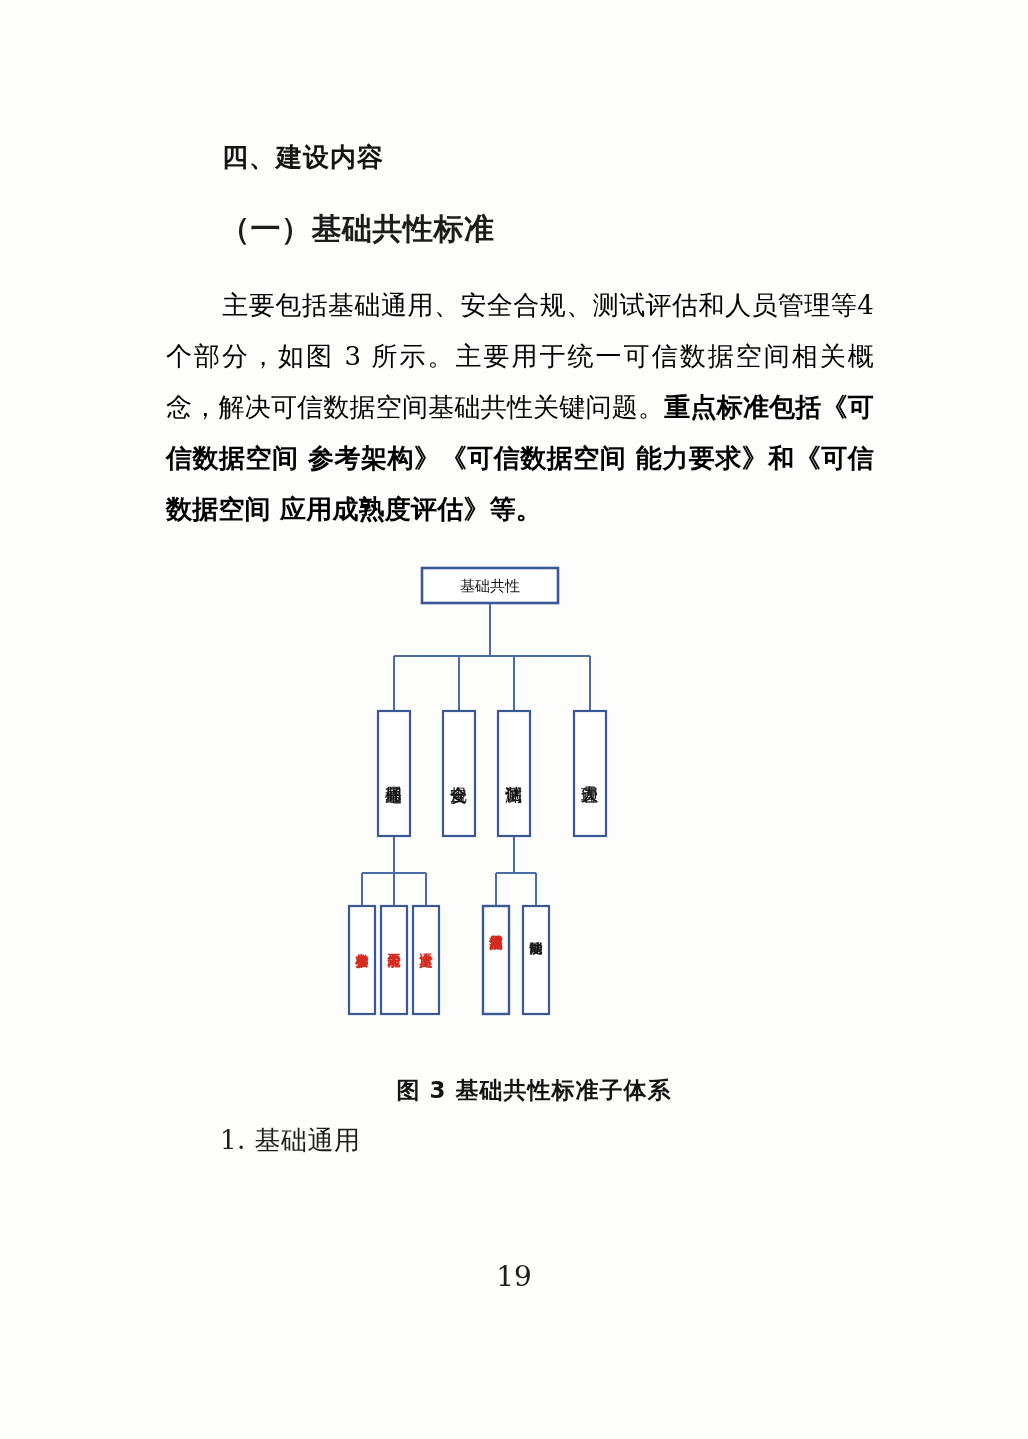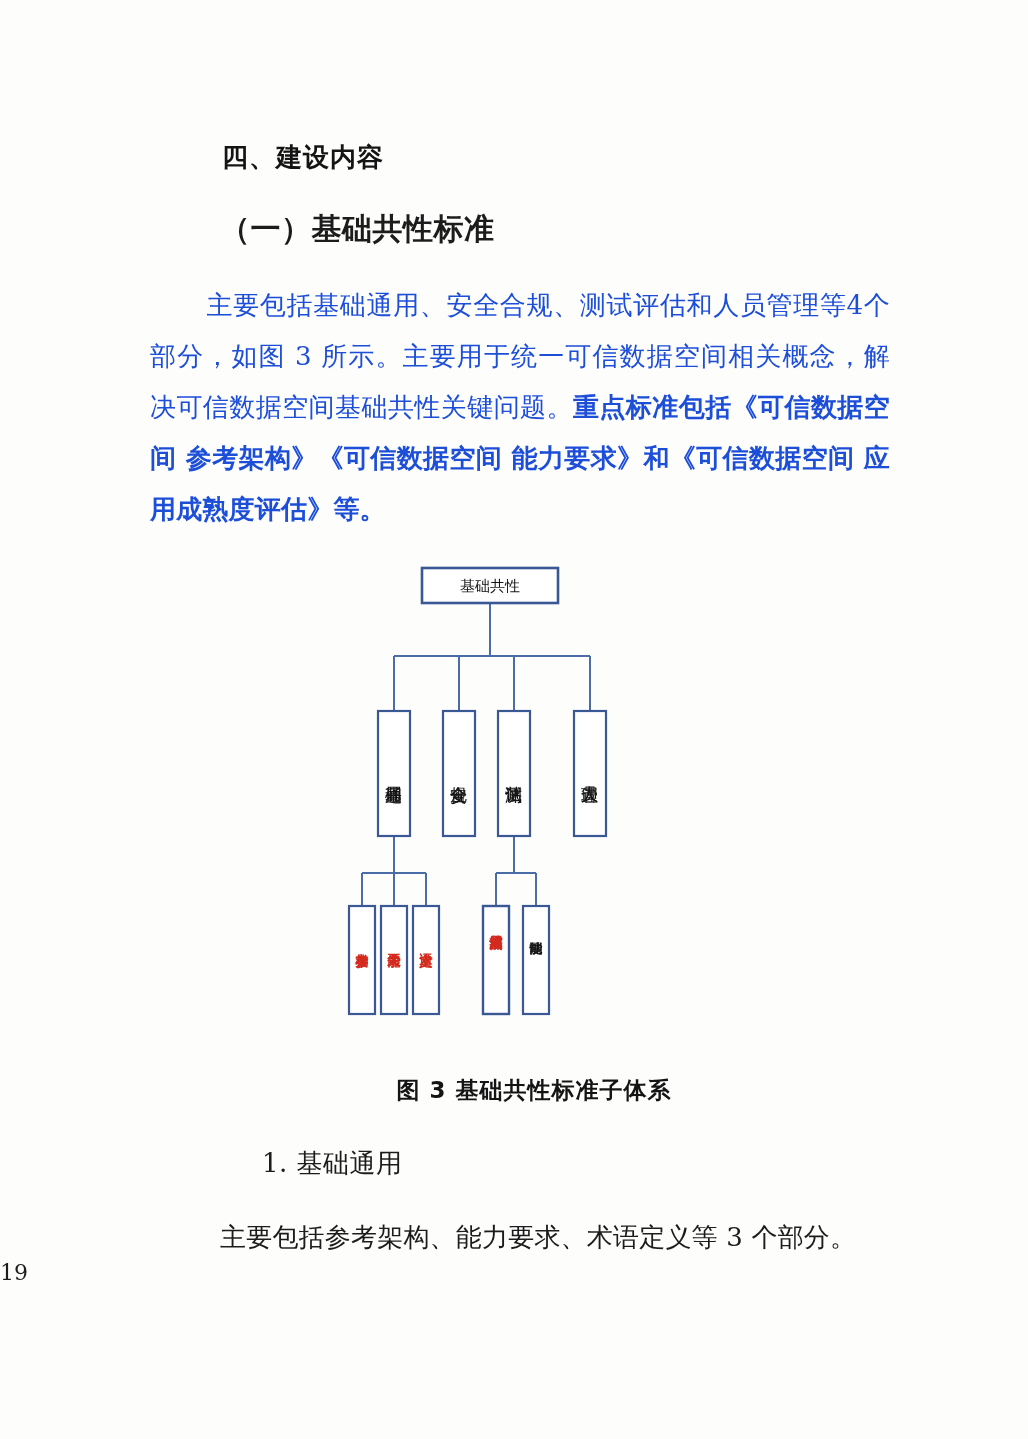--- a/index.html
+++ b/index.html
@@ -48,23 +48,23 @@
     margin: 0 0 30px 0;
     padding-left: 70px;
     letter-spacing: 0.5px;
   }
 
   .para {
     font-size: 26px;
     line-height: 51px;
     text-align: justify;
     text-justify: inter-ideograph;
-    margin: 0;
+    margin: 16px;
     letter-spacing: 0.2px;
-    color: #1d4ed8;
+    color: #000000;
   }
   .para .indent { display: inline-block; width: 56px; }
   .para b { font-weight: bold; }
 
   
   .figure {
     position: absolute;
     left: 0;
     top: 548px;
     width: 1028px;
@@ -82,45 +82,44 @@
     font-weight: bold;
     font-size: 23px;
     color: #141414;
     letter-spacing: 1px;
     padding-left: 20px;
   }
 
   .sub-heading {
     position: absolute;
     left: 220px;
-    top: 1146px;
+    top: 1123px;
     font-size: 26px;
     color: #1c1c1c;
     letter-spacing: 0.5px;
-    margin-left: 42px;
   }
 
   .closing-para {
     position: absolute;
     left: 220px;
     top: 1212px;
     width: 700px;
     font-size: 26px;
     line-height: 51px;
     color: #1c1c1c;
     letter-spacing: 0.2px;
   }
 
   .page-number {
     position: absolute;
     left: 0;
     top: 1260px;
     width: 1028px;
-    text-align: left;
-    font-size: 22px;
+    text-align: center;
+    font-size: 28px;
     color: #1c1c1c;
   }
 
   
   .bx-label {
     font-family: "DejaVu Sans", "Liberation Sans", sans-serif;
     font-size: 15px;
     fill: #151515;
   }
   .bx-label-v {
@@ -222,17 +221,16 @@
         <text class="bx-label-v3" x="192" y="383" text-anchor="middle" writing-mode="tb" glyph-orientation-vertical="0">功能性能测试</text>
       </g>
 
     </svg>
   </div>
 
   <div class="cap">图 3 基础共性标准子体系</div>
 
   <div class="sub-heading">1. 基础通用</div>
 
-  <div class="closing-para">主要包括参考架构、能力要求、术语定义等 3 个部分。</div>
 
   <div class="page-number">19</div>
 
 </div>
 
 </body></html>

